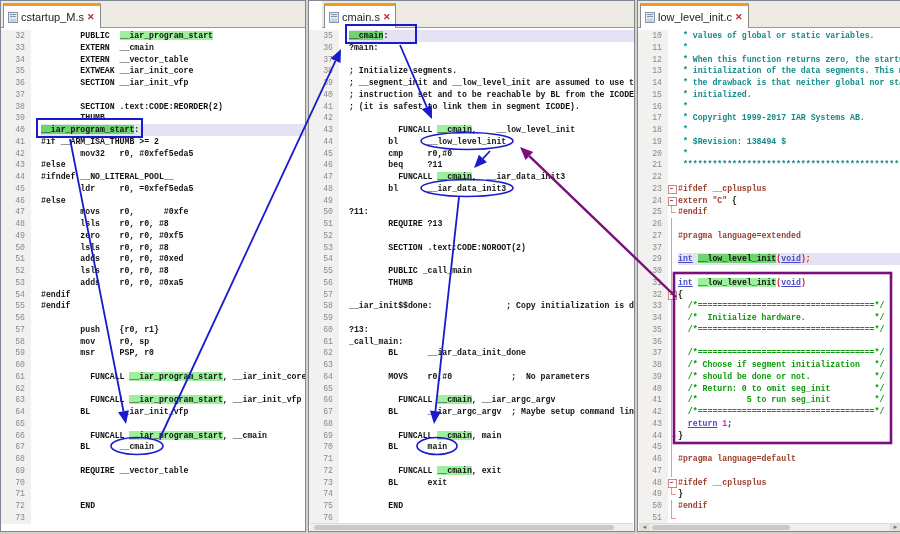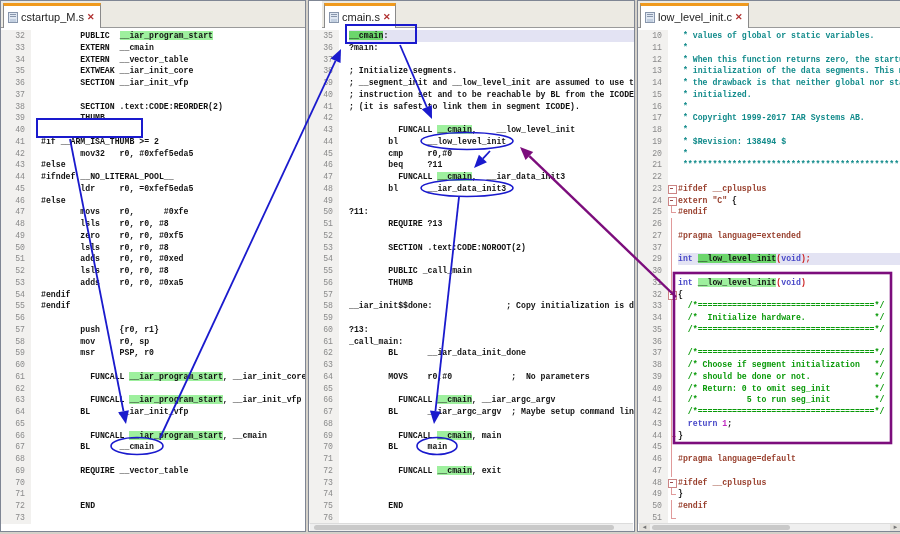--- a/index.html
+++ b/index.html
@@ -24,21 +24,21 @@
       border-left:1px solid #e09a9a;border-bottom:1px solid #e09a9a;}
   .fbox{position:absolute;left:0;top:2px;width:7px;height:7px;border:1px solid #cc8484;background:#fff;}
   .fbox::after{content:'';position:absolute;left:1px;top:2px;width:3px;height:1px;background:#994c4c;}
   .code{flex:1;white-space:pre;font-weight:bold;color:#111;}
   .ln.sel .code{background:#e3e3f3;}
   .code .hl{background:#9ef09e;}
   .code .hd{background:#6cd66c;}
   .code .ct{color:#108a8a;}
   .code .cg{color:#089908;}
   .code .pp{color:#99402e;}
-  .code .kw{color:#4848c8;}
+  .code .kw{color:#4848c8;text-decoration:underline;}
   .code .nm{color:#c028c0;}
   .code .rd{color:#cc2222;}
   .hscroll{position:absolute;left:1px;right:1px;bottom:0;height:7px;background:#efefef;border-top:1px solid #dcdcdc;}
   .hthumb{position:absolute;top:1px;height:5px;background:#c9c9c9;border-radius:3px;}
   .harrow{position:absolute;top:0;width:11px;height:7px;font-size:6px;line-height:7px;text-align:center;color:#777;background:#e4e2dd;}
   #ovl{position:absolute;left:0;top:0;z-index:10;pointer-events:none;}
 </style>
 </head>
 <body>
 
@@ -95,20 +95,21 @@
             <span class="code"><span>        SECTION .text:CODE:REORDER(2)</span></span>
           </div>
           <div class="ln">
             <span class="num">39</span>
             <span class="fold "></span>
             <span class="code"><span>        THUMB</span></span>
           </div>
           <div class="ln sel">
             <span class="num">40</span>
             <span class="fold "></span>
+            <span class="code"><span class="hd">__iar_program_start</span><span>:</span></span>
           </div>
           <div class="ln">
             <span class="num">41</span>
             <span class="fold "></span>
             <span class="code"><span>#if __ARM_ISA_THUMB &gt;= 2</span></span>
           </div>
           <div class="ln">
             <span class="num">42</span>
             <span class="fold "></span>
             <span class="code"><span>        mov32   r0, #0xfef5eda5</span></span>
@@ -471,20 +472,21 @@
             <span class="code"></span>
           </div>
           <div class="ln">
             <span class="num">72</span>
             <span class="fold "></span>
             <span class="code"><span>          FUNCALL </span><span class="hl">__cmain</span><span>, exit</span></span>
           </div>
           <div class="ln">
             <span class="num">73</span>
             <span class="fold "></span>
+            <span class="code"><span>        BL      exit</span></span>
           </div>
           <div class="ln">
             <span class="num">74</span>
             <span class="fold "></span>
             <span class="code"></span>
           </div>
           <div class="ln">
             <span class="num">75</span>
             <span class="fold "></span>
             <span class="code"><span>        END</span></span>

